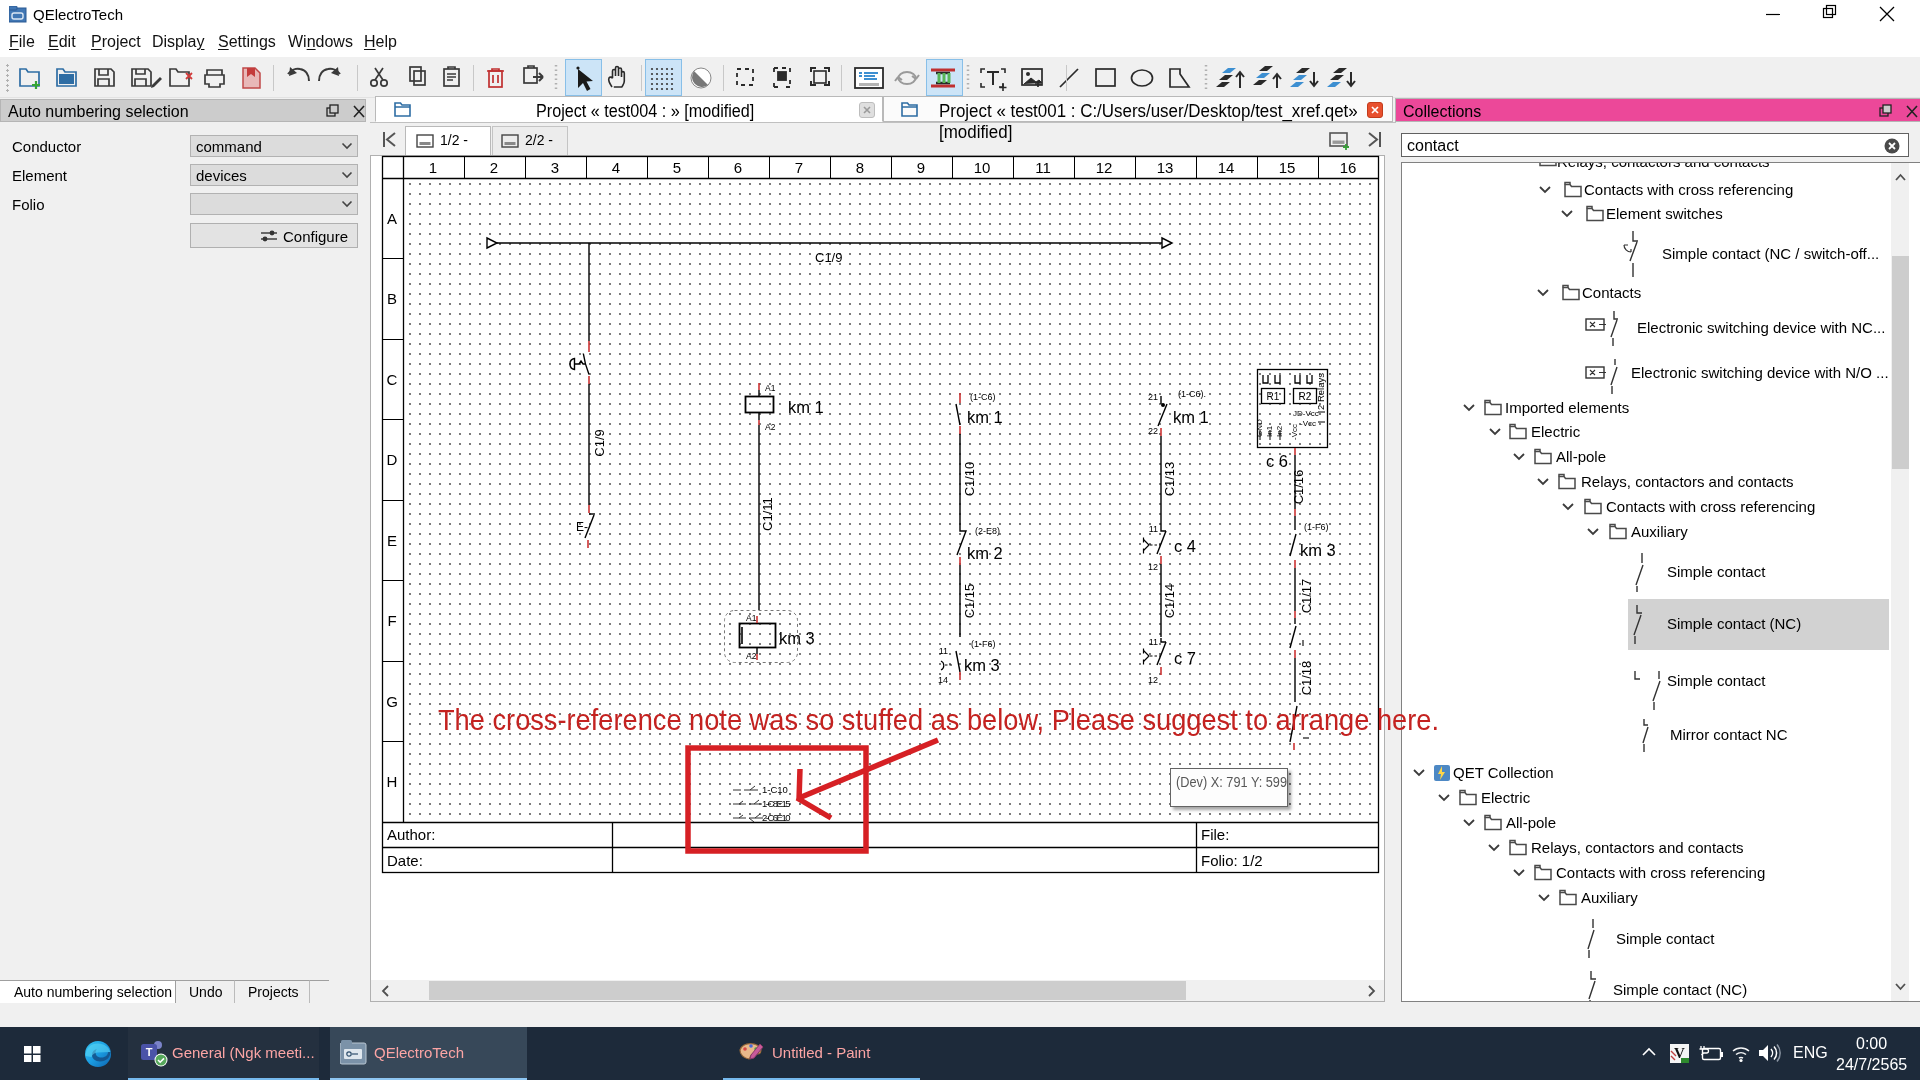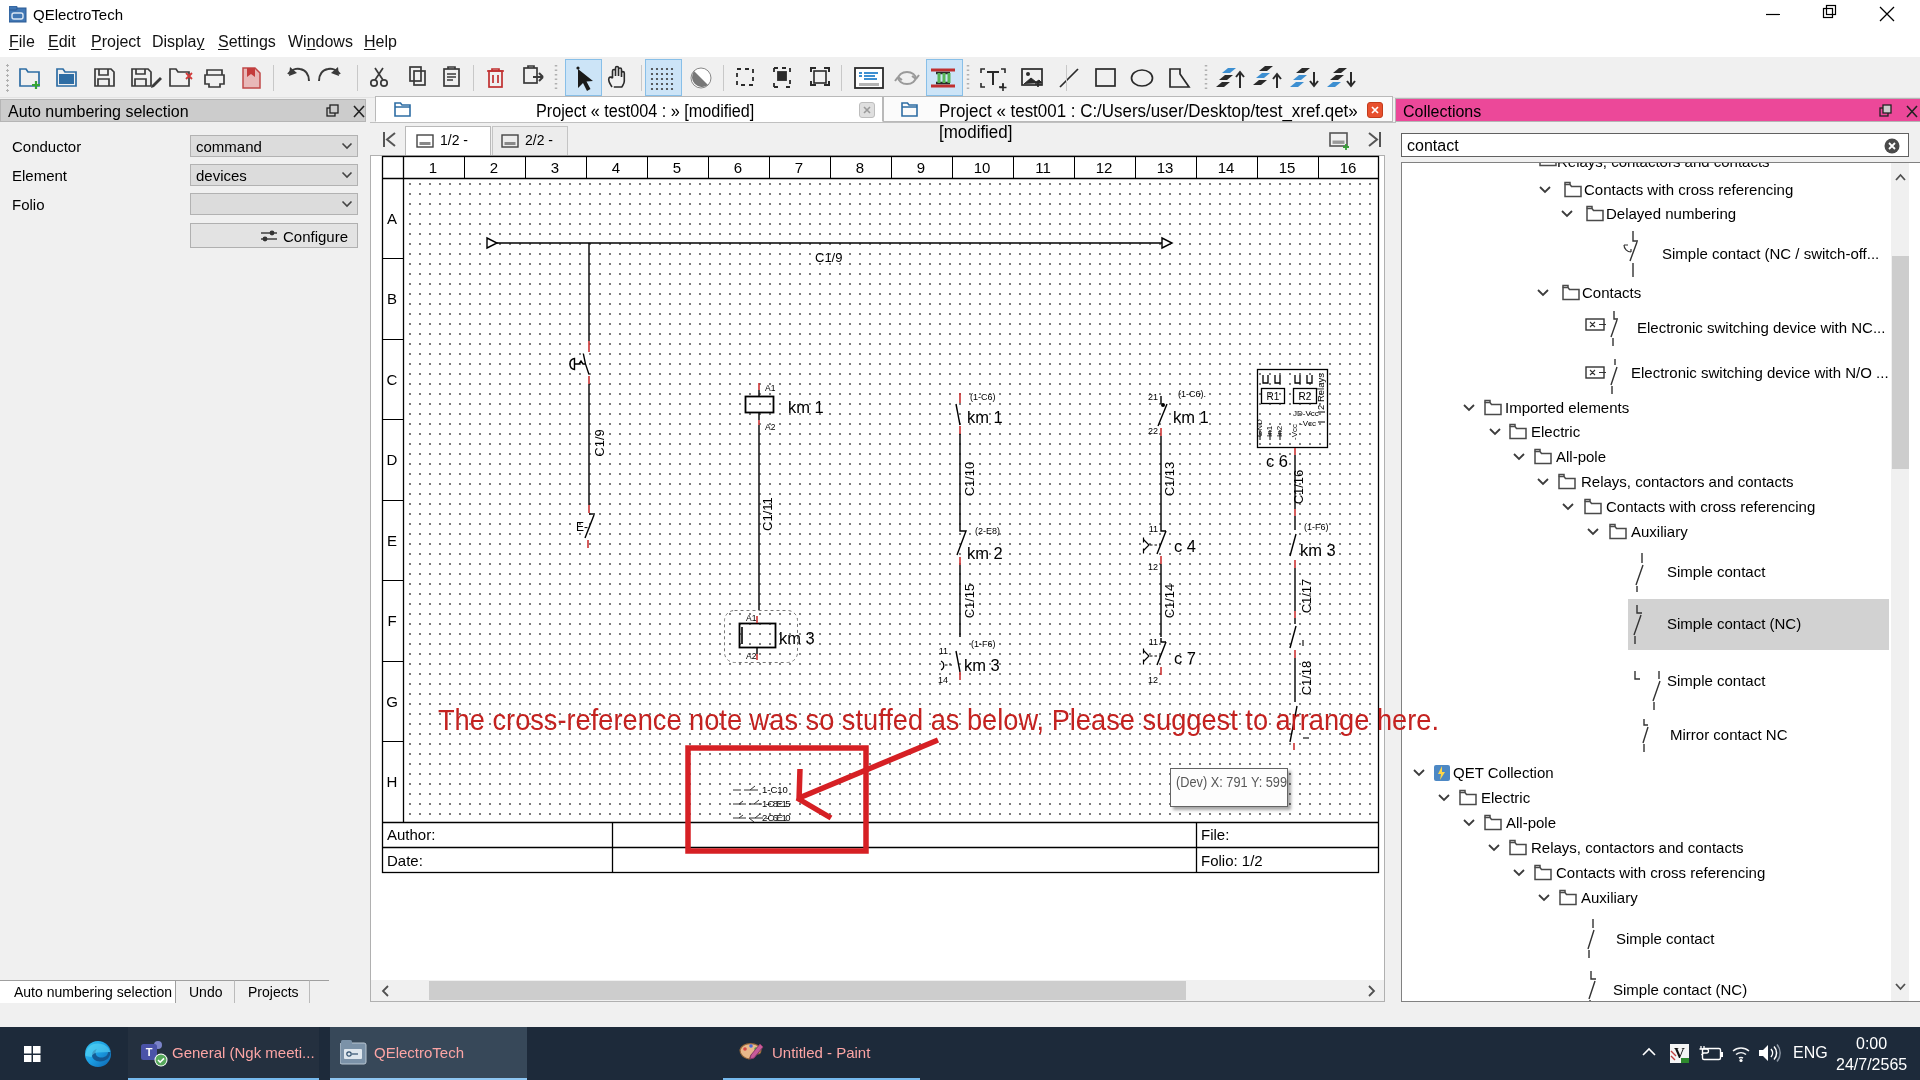--- a/index.html
+++ b/index.html
@@ -693,21 +693,21 @@
     <path d="M5 0 v9 M6 11 L0 30 M1 31 v8"></path>
   </g>
 
   <g transform="translate(186,808)">
     <path d="M3 0 v8 h5 M7 10 L1 28 M2 29 v8"></path>
   </g>
 </g>
 </svg>
 <span class="trow" style="left:155px;top:-10px">Relays, contactors and contacts</span>
 <span class="trow" style="left:182px;top:18px">Contacts with cross referencing</span>
-<span class="trow" style="left:204px;top:42px">Delayed numbering</span>
+<span class="trow" style="left:204px;top:42px">Element switches</span>
 <span class="trow" style="left:260px;top:82px">Simple contact (NC / switch-off...</span>
 <span class="trow" style="left:180px;top:121px">Contacts</span>
 <span class="trow" style="left:235px;top:156px">Electronic switching device with NC...</span>
 <span class="trow" style="left:229px;top:201px">Electronic switching device with N/O ...</span>
 <span class="trow" style="left:103px;top:236px">Imported elements</span>
 <span class="trow" style="left:129px;top:260px">Electric</span>
 <span class="trow" style="left:154px;top:285px">All-pole</span>
 <span class="trow" style="left:179px;top:310px">Relays, contactors and contacts</span>
 <span class="trow" style="left:204px;top:335px">Contacts with cross referencing</span>
 <span class="trow" style="left:229px;top:360px">Auxiliary</span>

